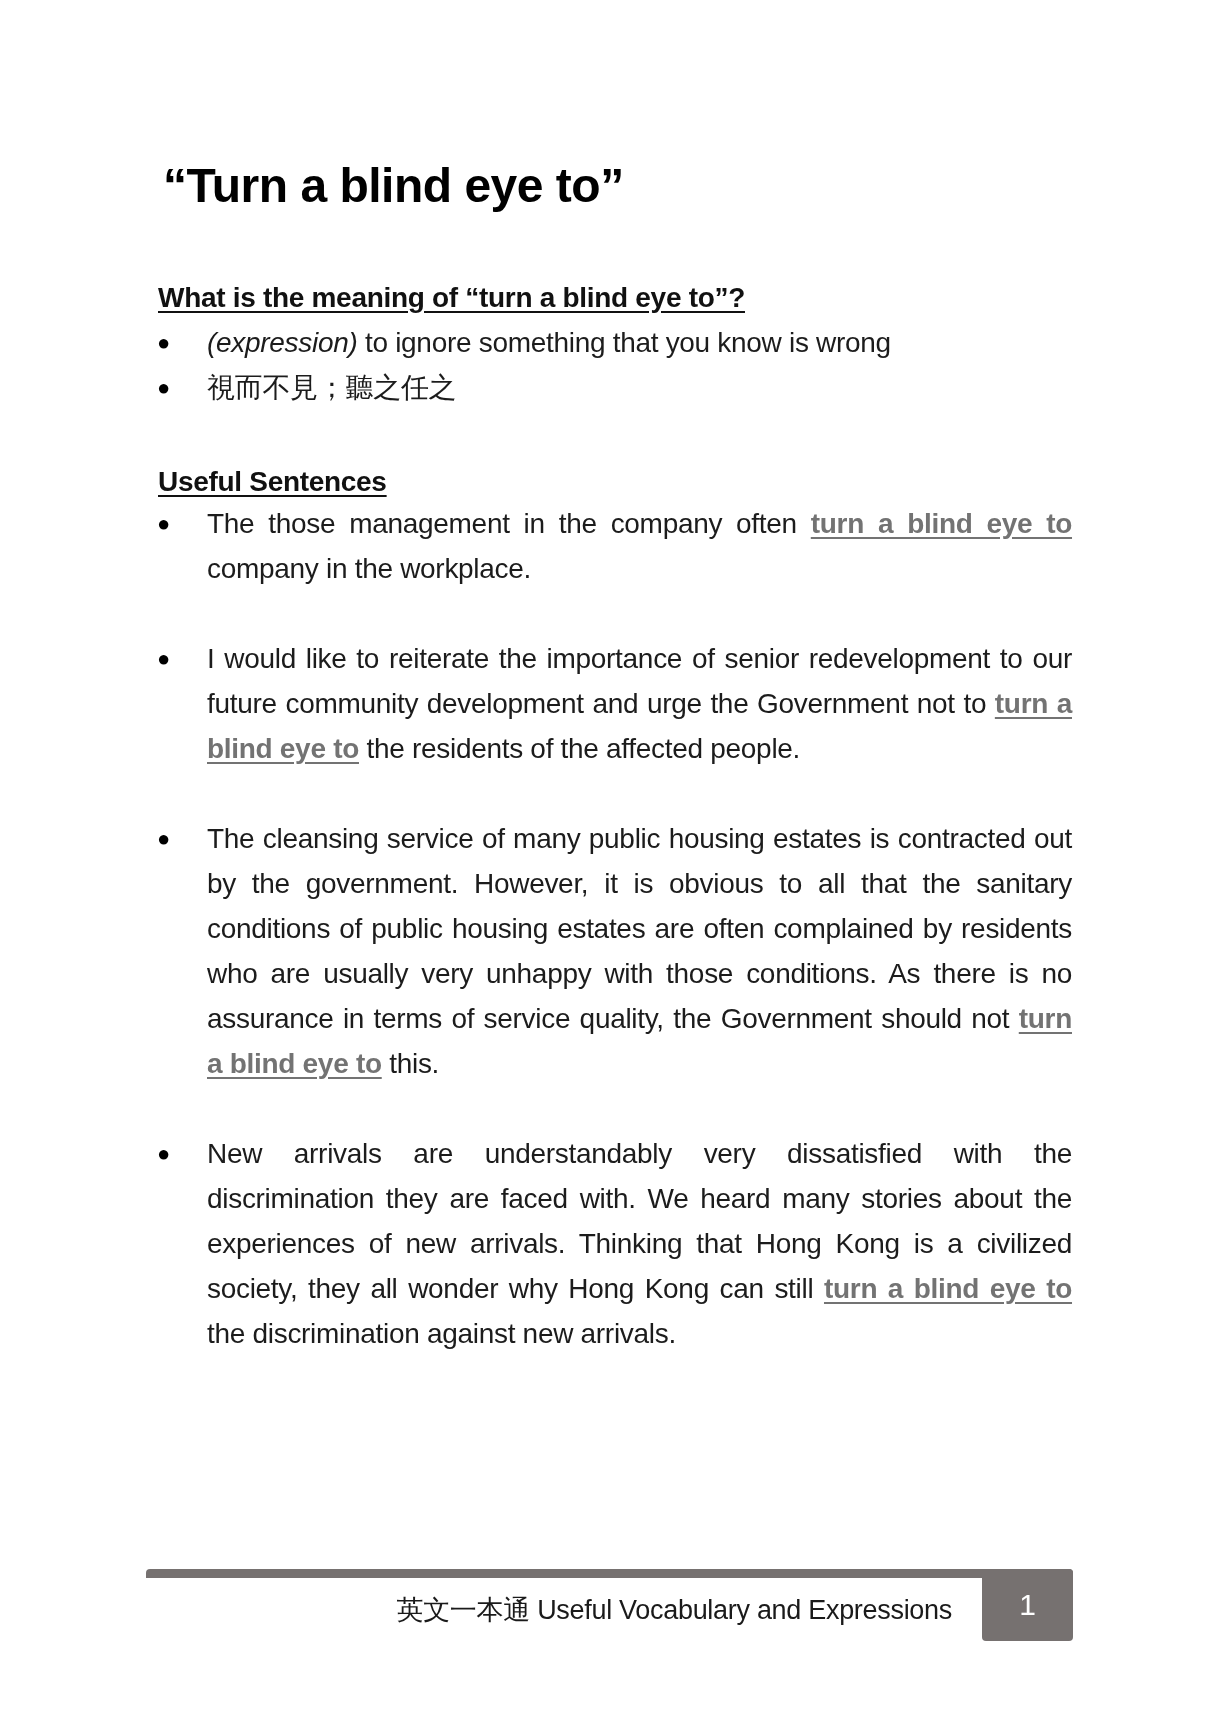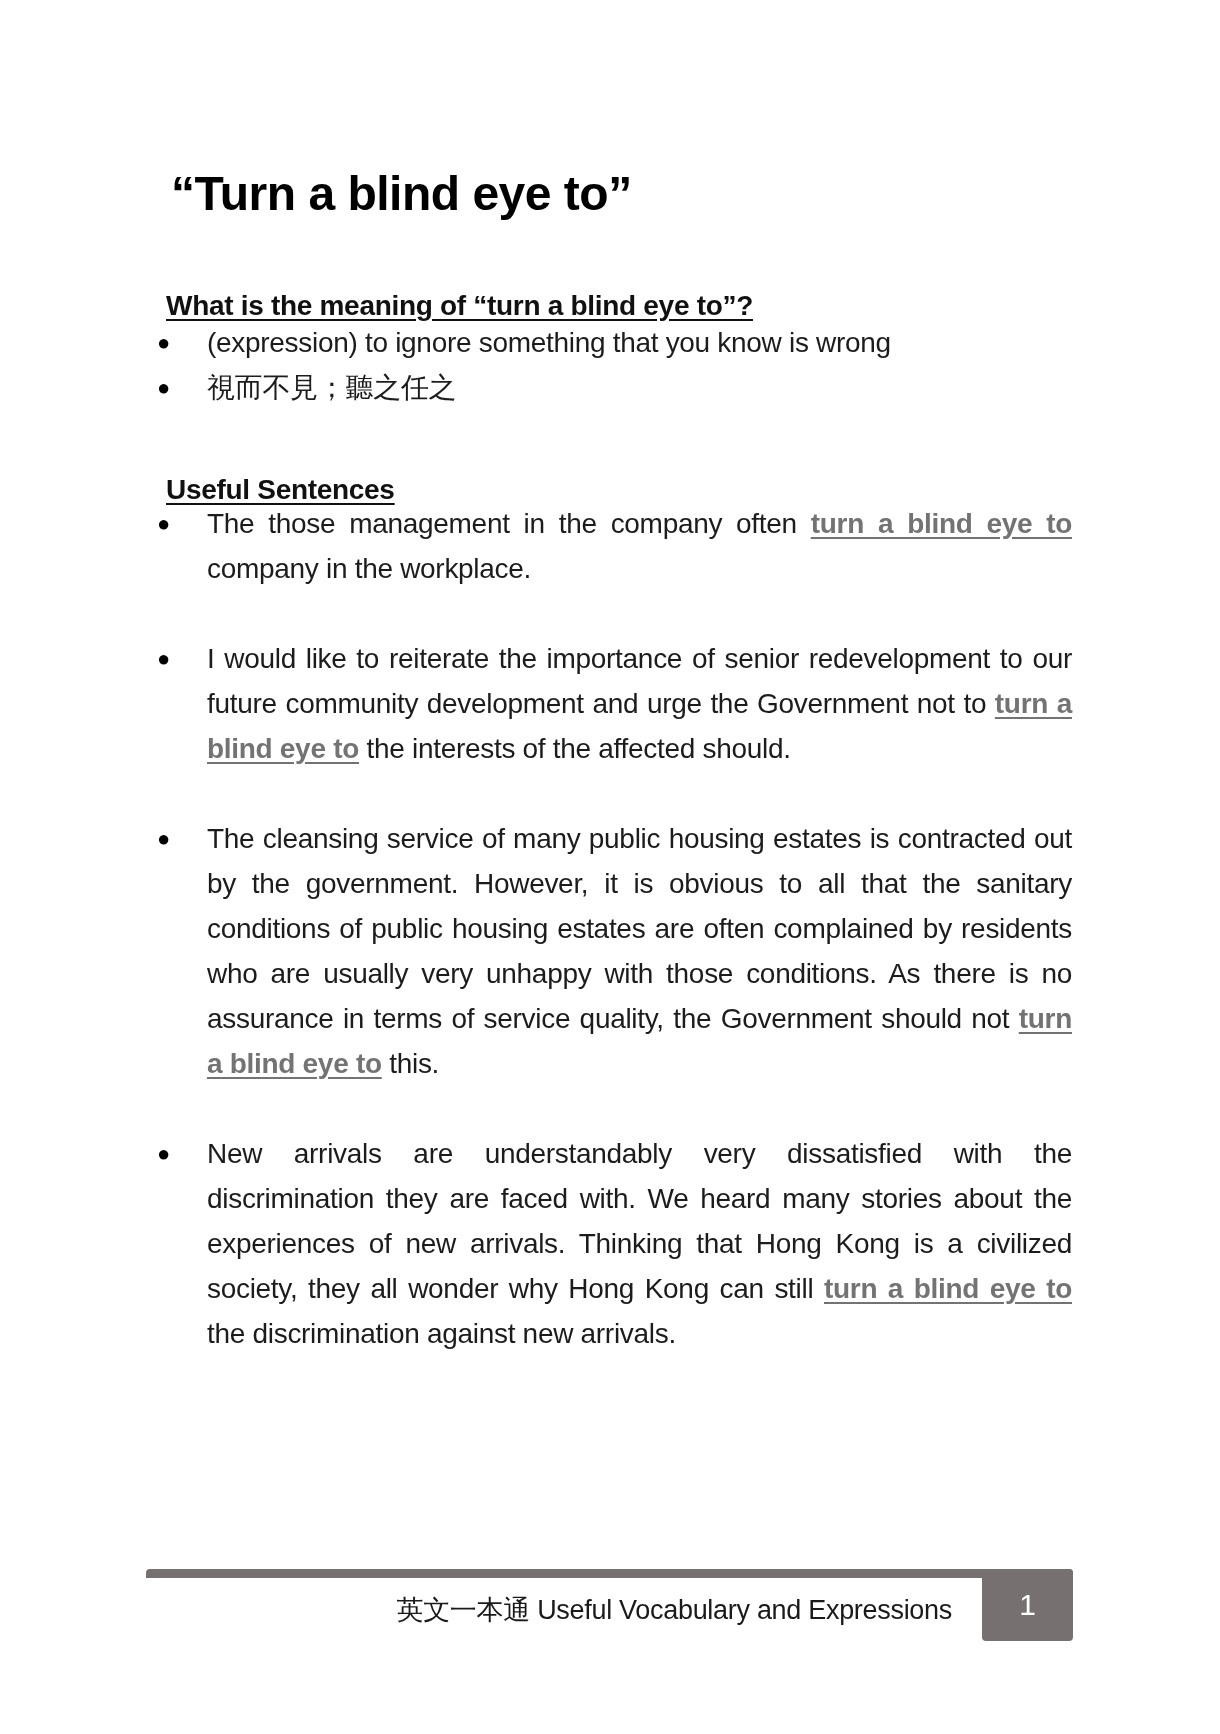--- a/index.html
+++ b/index.html
@@ -1,28 +1,28 @@
 <!DOCTYPE html>
 <html><head>
 <meta charset="utf-8">
 <style>
   html, body { margin: 0; padding: 0; background: #ffffff; }
   body { width: 1220px; height: 1734px; position: relative; overflow: hidden;
          font-family: "Liberation Sans", "DejaVu Sans", sans-serif; color: #1a1a1a; }
-  .title { position: absolute; left: 163px; top: 158px; margin: 8px;
+  .title { position: absolute; left: 163px; top: 158px; margin: 0;
            font-size: 48px; font-weight: bold; color: #000; letter-spacing: -0.5px; }
-  .section-heading { position: absolute; left: 154px; margin: 12px;
+  .section-heading { position: absolute; left: 154px; margin: 4px;
            font-size: 28px; font-weight: bold; text-decoration: underline;
            text-underline-offset: 4px; color: #111; letter-spacing: -0.3px; }
   .bullet-list { position: absolute; left: 154px; width: 918px; margin: 0; padding: 0; list-style: none; }
   .bullet-item { position: relative; padding-left: 53px; font-size: 28px; line-height: 45px;
                  text-align: justify; color: #1c1c1c; letter-spacing: -0.3px; }
   .bullet-dot { position: absolute; left: 3px; top: 0; font-size: 22px; color: #000; }
   .ex-item { margin-bottom: 45px; }
-  .em { }
+  .em { font-style: italic; }
   .hl { font-weight: bold; text-decoration: underline; text-underline-offset: 4px; color: #737373; }
   .footer-bar { position: absolute; left: 146px; top: 1569px; width: 927px; height: 9px;
                 background: #767170; border-radius: 4px 4px 0 0; }
   .page-box { position: absolute; left: 982px; top: 1569px; width: 91px; height: 72px;
               background: #767170; border-radius: 0 4px 4px 4px; color: #fff;
               font-size: 30px; display: flex; align-items: center; justify-content: center; }
   .footer-text { position: absolute; right: 268px; top: 1592px; font-size: 27px; color: #1a1a1a;
                  white-space: nowrap; letter-spacing: -0.3px; margin-left: 13px; }
 </style>
 </head>
@@ -41,21 +41,21 @@
   </li>
 </ul>
 
 <h2 class="section-heading" style="top:462px;">Useful Sentences</h2>
 
 <ul class="bullet-list" style="top:501px;">
   <li class="bullet-item ex-item">
     <span class="bullet-dot">●</span><span>The those management in the company often </span><span class="hl">turn a blind eye to</span><span> company in the workplace.</span>
   </li>
   <li class="bullet-item ex-item">
-    <span class="bullet-dot">●</span><span>I would like to reiterate the importance of senior redevelopment to our future community development and urge the Government not to </span><span class="hl">turn a blind eye to</span><span> the interests of the affected should.</span>
+    <span class="bullet-dot">●</span><span>I would like to reiterate the importance of senior redevelopment to our future community development and urge the Government not to </span><span class="hl">turn a blind eye to</span><span> the residents of the affected people.</span>
   </li>
   <li class="bullet-item ex-item">
     <span class="bullet-dot">●</span><span>The cleansing service of many public housing estates is contracted out by the government. However, it is obvious to all that the sanitary conditions of public housing estates are often complained by residents who are usually very unhappy with those conditions. As there is no assurance in terms of service quality, the Government should not </span><span class="hl">turn a blind eye to</span><span> this.</span>
   </li>
   <li class="bullet-item ex-item">
     <span class="bullet-dot">●</span><span>New arrivals are understandably very dissatisfied with the discrimination they are faced with. We heard many stories about the experiences of new arrivals. Thinking that Hong Kong is a civilized society, they all wonder why Hong Kong can still </span><span class="hl">turn a blind eye to</span><span> the discrimination against new arrivals.</span>
   </li>
 </ul>
 
 <div class="footer-bar"></div>

